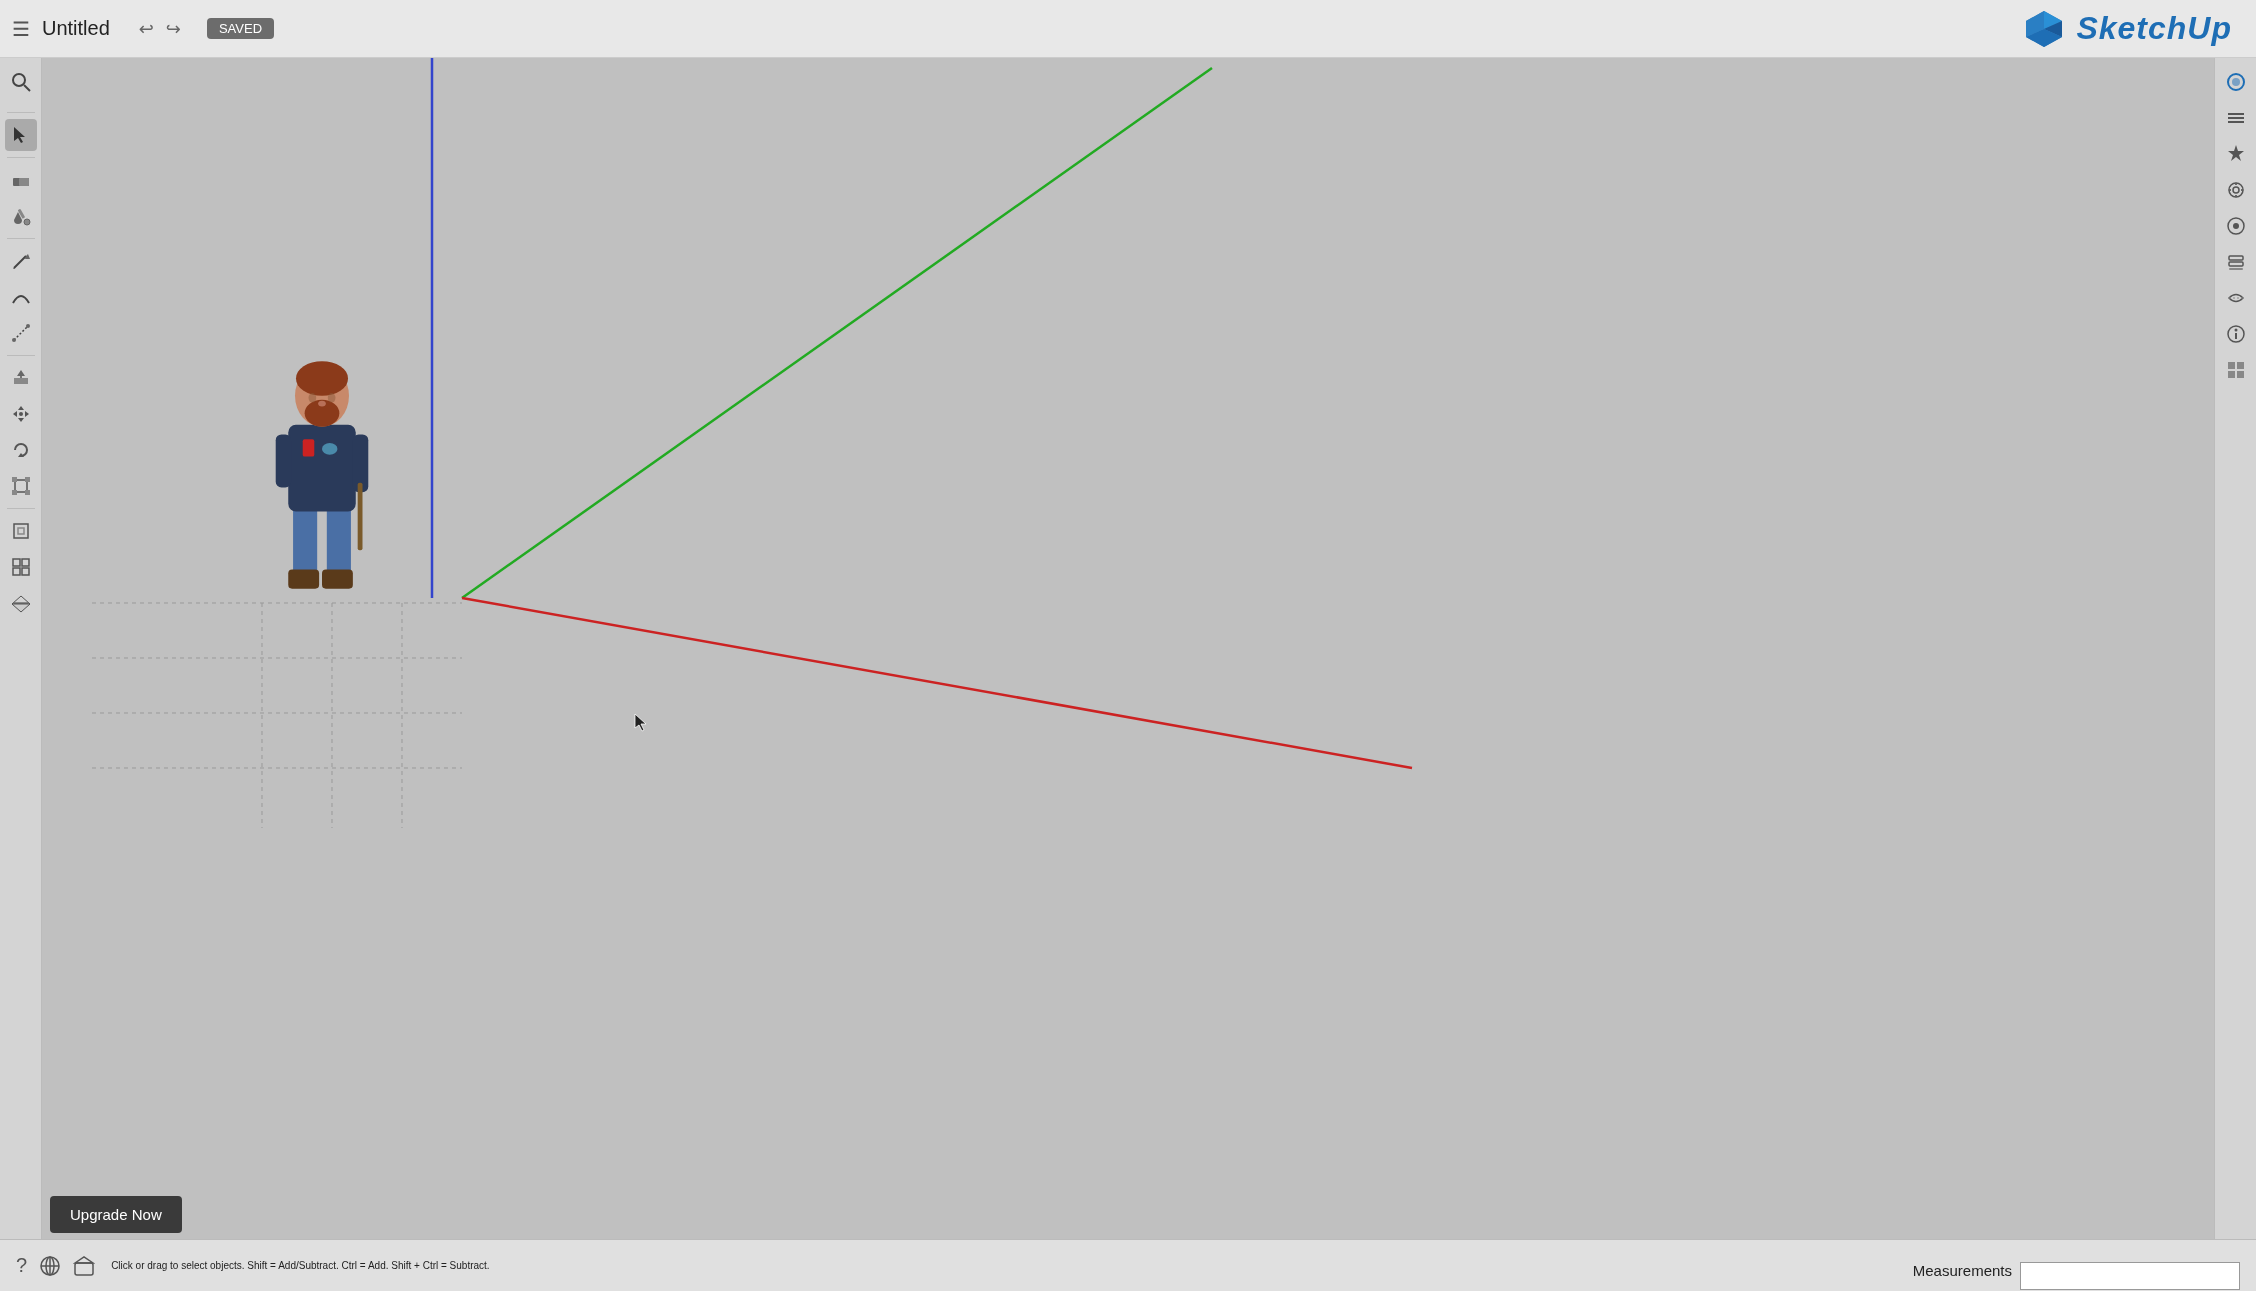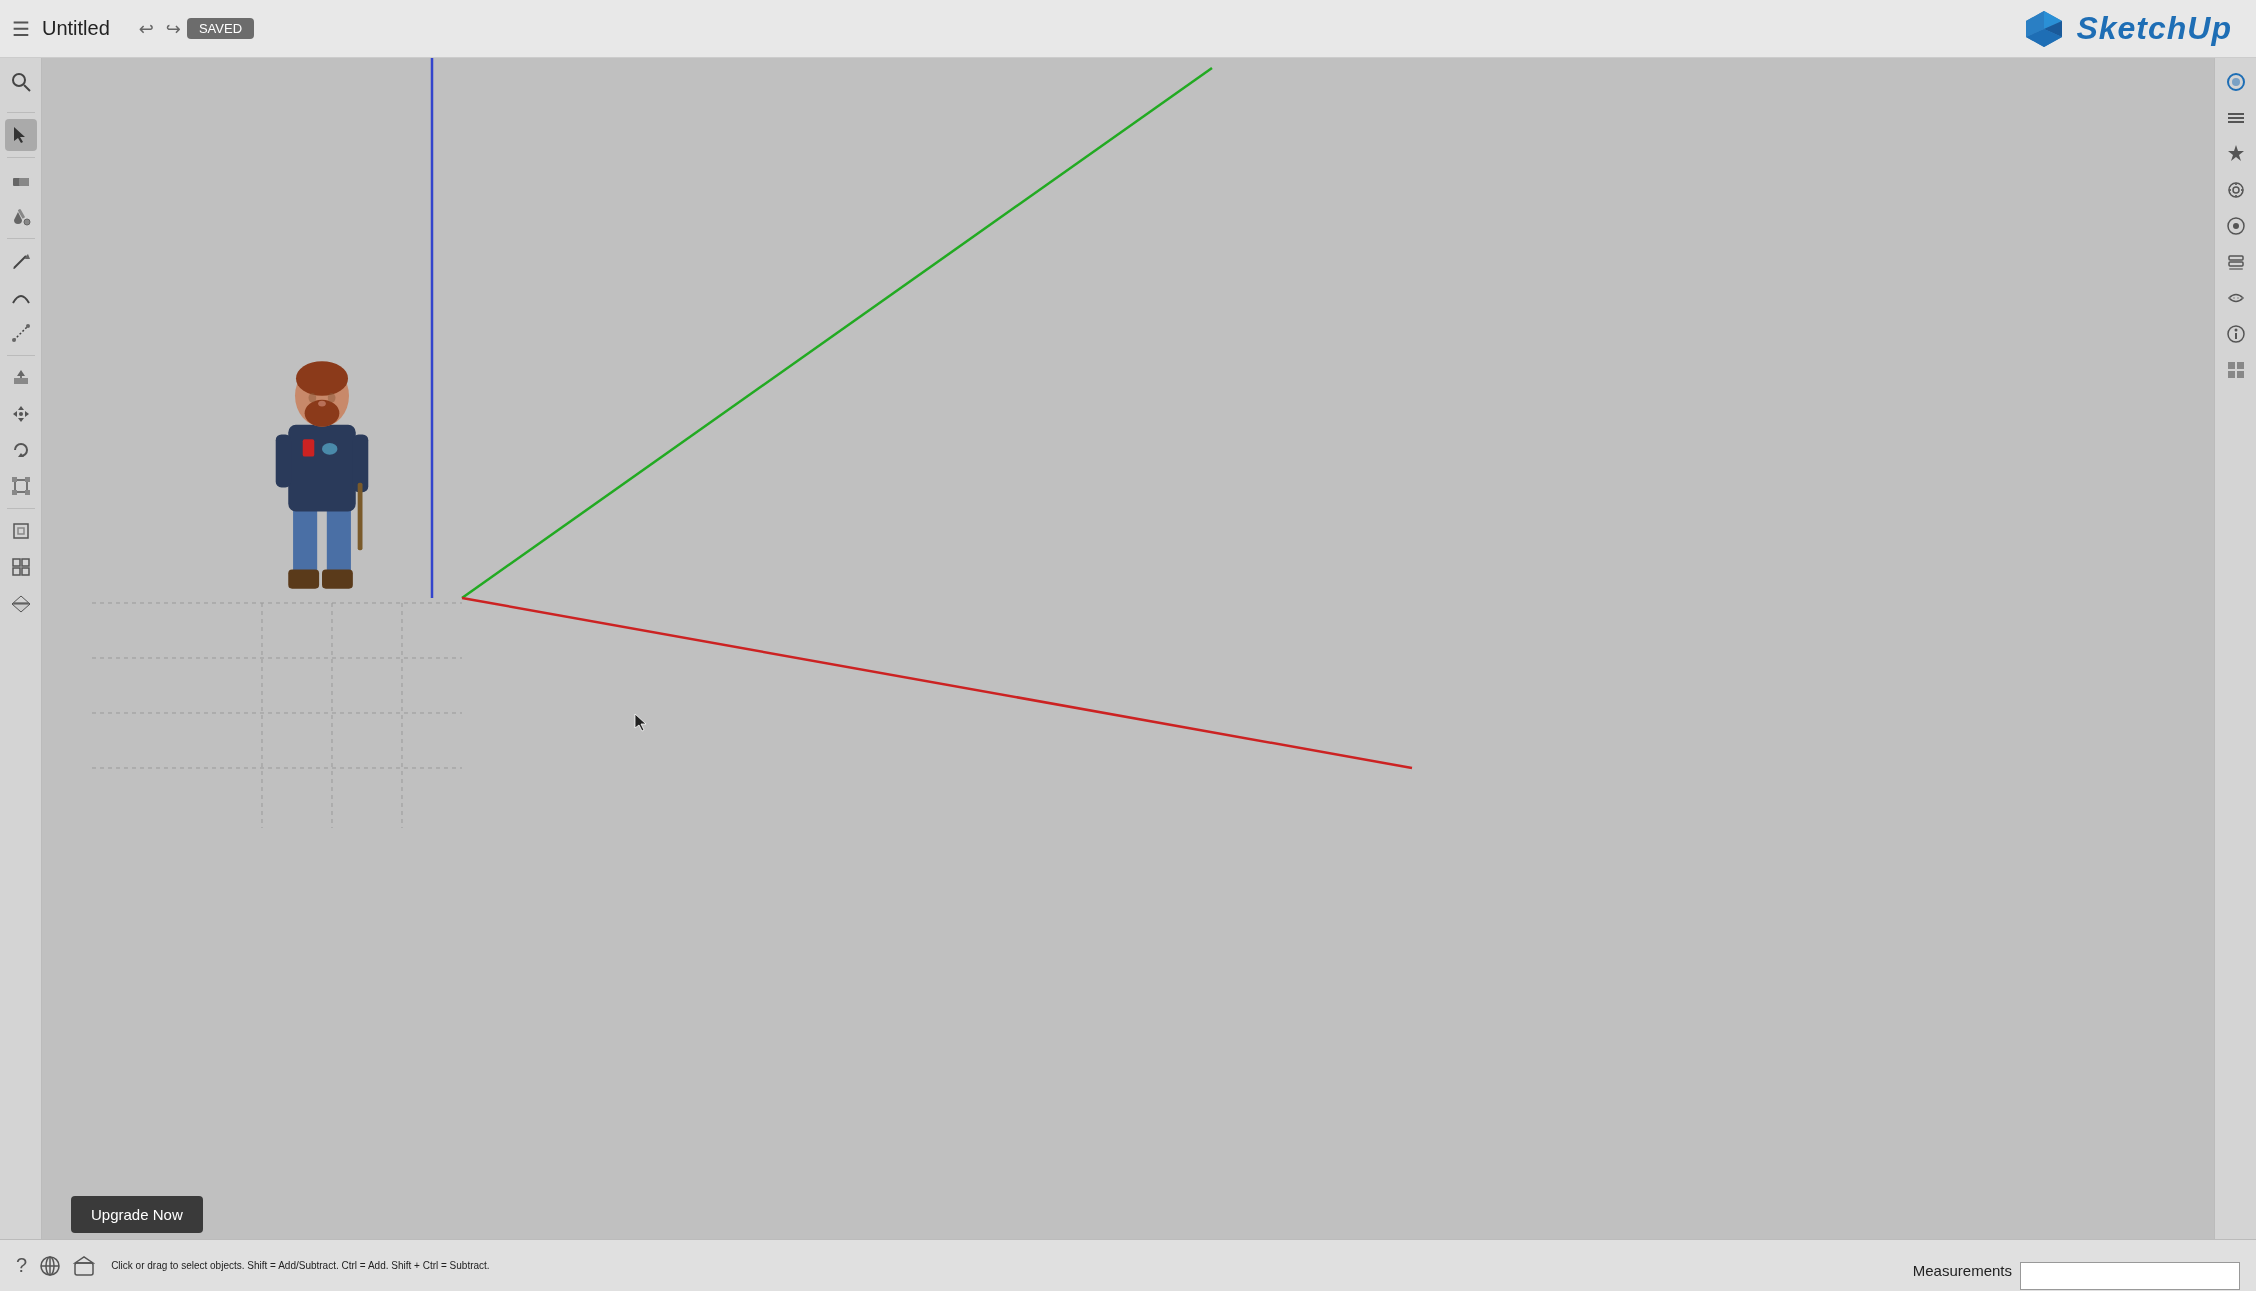--- a/index.html
+++ b/index.html
@@ -36,21 +36,21 @@
       color: #666;
       cursor: pointer;
       padding: 4px 6px;
     }
     #header .saved-badge {
       background: #6c6c6c;
       color: #fff;
       font-size: 13px;
       padding: 3px 12px;
       border-radius: 4px;
-      margin-left: 0;
+      margin-left: 20px;
     }
     #header .logo {
       position: absolute;
       right: 24px;
       display: flex;
       align-items: center;
       gap: 10px;
     }
     #header .logo-text {
       font-size: 32px;
@@ -193,21 +193,20 @@
       bottom: 58px;
       left: 50px;
       background: #3a3a3a;
       color: #fff;
       padding: 10px 20px;
       border: none;
       border-radius: 4px;
       font-size: 15px;
       cursor: pointer;
       z-index: 200;
-      margin-left: 21px;
     }
 
     
     #cursor-indicator {
       position: absolute;
       top: 655px;
       left: 590px;
       width: 16px;
       height: 16px;
       pointer-events: none;

